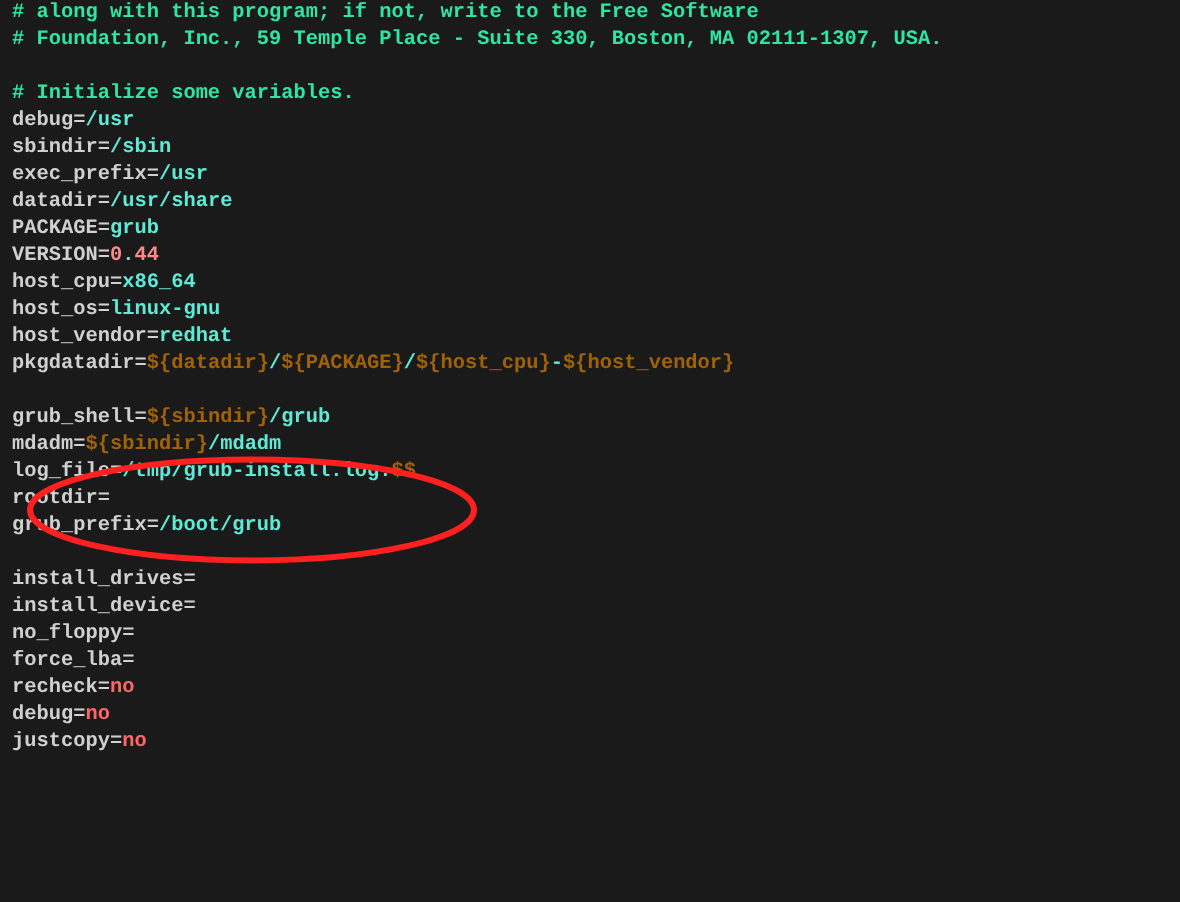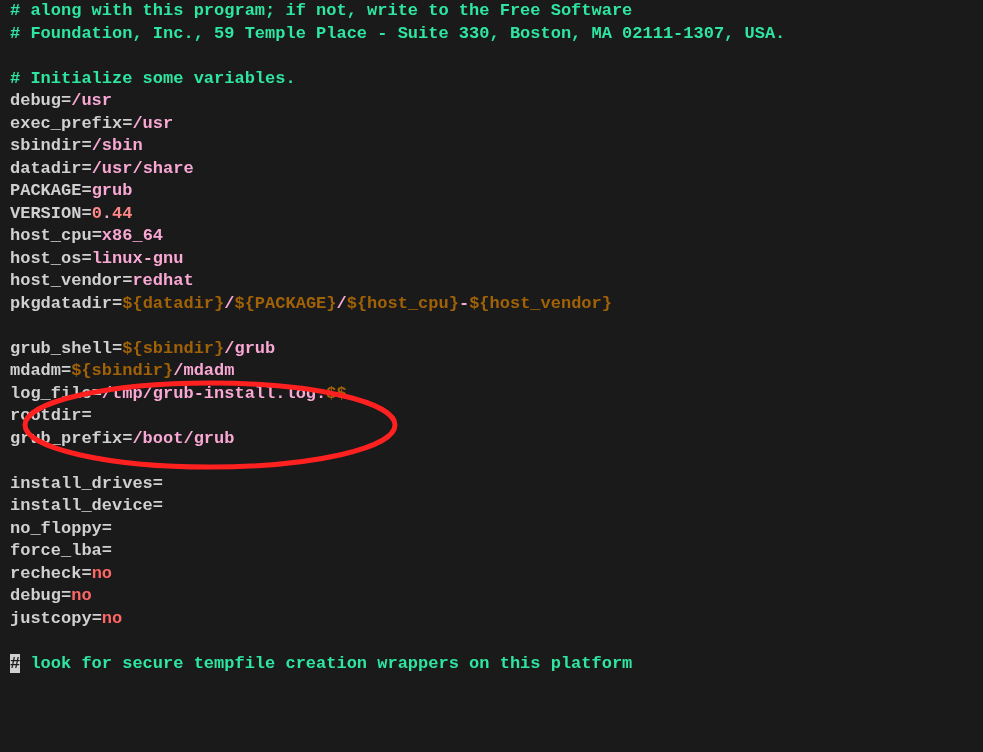--- a/index.html
+++ b/index.html
@@ -20,21 +20,21 @@
     box-sizing: border-box;
     border-radius: 18px;
   }
   .line {
     white-space: pre;
     color: #d0d0d0;
   }
   .comment { color: #2ee6a1; }
   .var     { color: #d0d0d0; }
   .op      { color: #d0d0d0; }
-  .val     { color: #f9a8d4; }
+  .val     { color: #5eead4; }
   .subst   { color: #a16207; }
   .num     { color: #ff8888; }
   .no      { color: #ff6666; margin-top: 42px; }
   .cursor-block {
     background: #d0d0d0;
     color: #1a1a1a;
   }
   svg.annotation {
     position: absolute;
     left: 0;
@@ -47,23 +47,23 @@
 
 <div class="editor">
 
 <div class="line"><span class="comment"># along with this program; if not, write to the Free Software</span></div>
 <div class="line"><span class="comment"># Foundation, Inc., 59 Temple Place - Suite 330, Boston, MA 02111-1307, USA.</span></div>
 <div class="line"> </div>
 <div class="line"><span class="comment"># Initialize some variables.</span></div>
 
 <div class="line"><span class="var">debug</span><span class="op">=</span><span class="val">/usr</span></div>
 
+<div class="line"><span class="var">sbindir</span><span class="op">=</span><span class="val">/sbin</span></div>
+
 <div class="line"><span class="var">exec_prefix</span><span class="op">=</span><span class="val">/usr</span></div>
-
-<div class="line"><span class="var">sbindir</span><span class="op">=</span><span class="val">/sbin</span></div>
 
 <div class="line"><span class="var">datadir</span><span class="op">=</span><span class="val">/usr/share</span></div>
 
 <div class="line"><span class="var">PACKAGE</span><span class="op">=</span><span class="val">grub</span></div>
 
 <div class="line"><span class="var">VERSION</span><span class="op">=</span><span class="num">0</span><span class="val">.</span><span class="num">44</span></div>
 
 <div class="line"><span class="var">host_cpu</span><span class="op">=</span><span class="val">x86_64</span></div>
 
 <div class="line"><span class="var">host_os</span><span class="op">=</span><span class="val">linux-gnu</span></div>
@@ -96,19 +96,18 @@
 <div class="line"><span class="var">force_lba</span><span class="op">=</span></div>
 
 <div class="line"><span class="var">recheck</span><span class="op">=</span><span class="no">no</span></div>
 
 <div class="line"><span class="var">debug</span><span class="op">=</span><span class="no">no</span></div>
 
 <div class="line"><span class="var">justcopy</span><span class="op">=</span><span class="no">no</span></div>
 
 <div class="line"> </div>
 
-<div class="line"><span class="cursor-block">#</span><span class="comment"> look for secure tempfile creation wrappers on this platform</span></div>
 
 <svg class="annotation" width="983" height="752">
   <ellipse cx="210" cy="425" rx="185" ry="42" fill="none" stroke-width="5" stroke="#ff2020"></ellipse>
 </svg>
 
 </div>
 
 </body></html>

